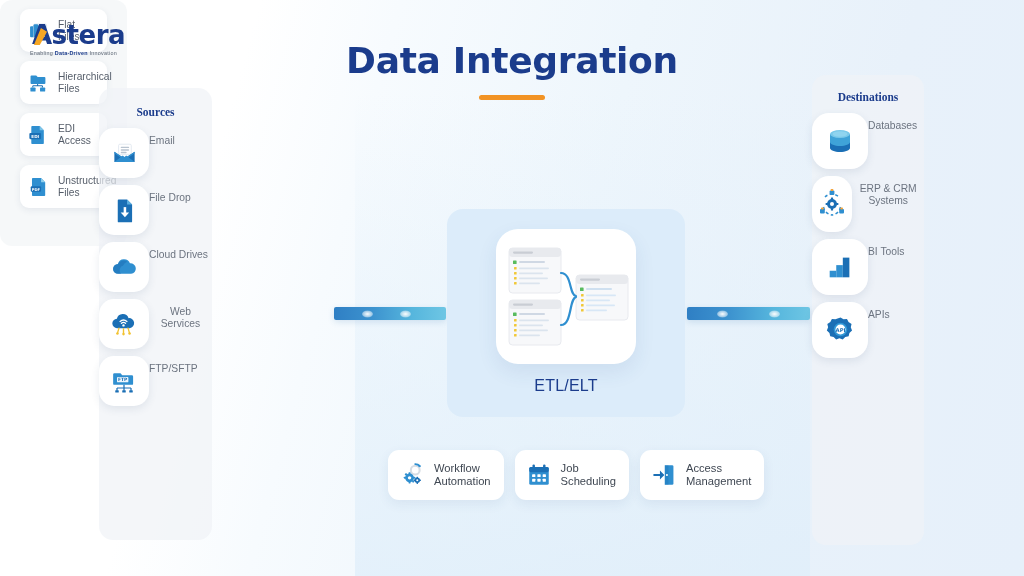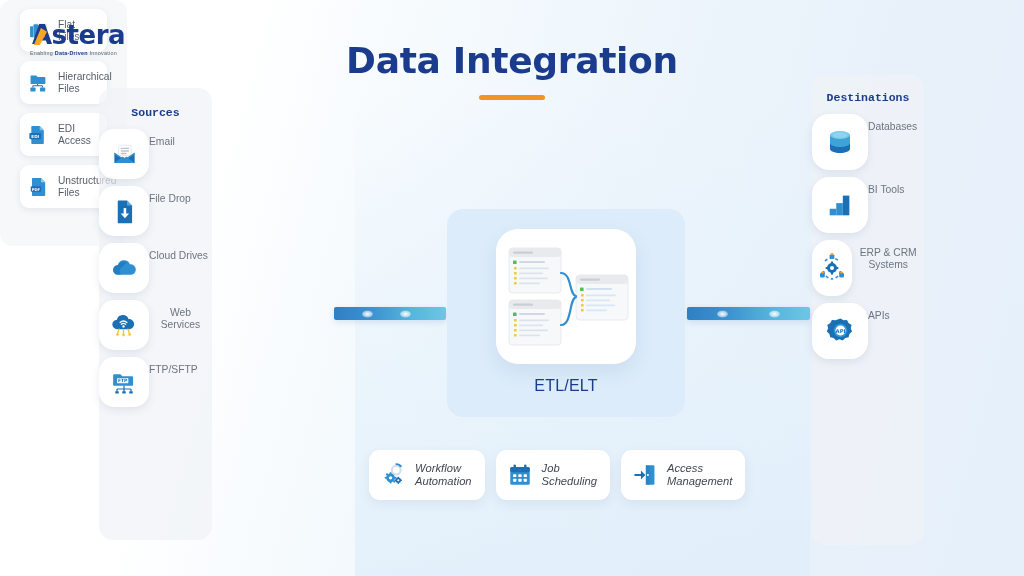--- a/index.html
+++ b/index.html
@@ -85,21 +85,21 @@
   }
 
   
   .panel {
     position: absolute;
     background: rgba(240,243,246,0.72);
     border-radius: 14px;
   }
   .panel-title {
     text-align: center;
-    font-family: Liberation Mono, monospace;
+    font-family: Liberation Serif, serif;
     font-weight: bold;
     font-size: 11.5px;
     color: #1b3c8c;
   }
 
   
   #sources-panel {
     left: 99px; top: 88px;
     width: 113px; height: 452px;
   }
@@ -216,25 +216,24 @@
   #connector-left  { left: 334px; top: 307px; width: 112px; }
   #connector-right { left: 687px; top: 307px; width: 123px; }
   #connector-left .dot.d1  { left: 28px; }
   #connector-left .dot.d2  { left: 66px; }
   #connector-right .dot.d1 { left: 30px; }
   #connector-right .dot.d2 { left: 82px; }
 
   
   #features {
     position: absolute;
-    left: 369px; top: 450px;
+    left: 388px; top: 450px;
     display: flex;
     gap: 11px;
     align-items: flex-end;
-    font-style: italic;
   }
   .feature-card {
     display: flex;
     align-items: center;
     gap: 9px;
     background: #ffffff;
     border-radius: 11px;
     box-shadow: 0 4px 12px rgba(40,80,130,0.08);
     height: 50px;
     padding: 0 13px 0 11px;
@@ -524,31 +523,20 @@
             <path d="M6 9 v8 c0 2.2 4.5 4 10 4 s10 -1.8 10 -4 V9 z" fill="#3fa3d8"></path>
             <ellipse cx="16" cy="9" rx="10" ry="4" fill="#79c9ea"></ellipse>
             <ellipse cx="16" cy="9" rx="7.4" ry="2.7" fill="#9fdcf2" opacity="0.6"></ellipse>
           </svg>
         </div>
         <div class="node-label">Databases</div>
       </div>
 
       <div class="node">
         <div class="node-tile big">
-          <svg width="30" height="30" viewBox="0 0 32 32">
-            <rect x="5" y="20" width="7" height="7" fill="#2f8fd0"></rect>
-            <rect x="12" y="14" width="7" height="13" fill="#2f8fd0"></rect>
-            <rect x="19" y="6" width="7" height="21" fill="#1b6fb5"></rect>
-          </svg>
-        </div>
-        <div class="node-label">BI Tools</div>
-      </div>
-
-      <div class="node">
-        <div class="node-tile big">
           <svg width="32" height="32" viewBox="0 0 32 32">
             <path d="M9 9 A10 10 0 0 1 23 9" fill="none" stroke="#2f8fd0" stroke-width="1.5" stroke-dasharray="3 2.5"></path>
             <path d="M7.5 19 A10 10 0 0 0 16 27" fill="none" stroke="#2f8fd0" stroke-width="1.5" stroke-dasharray="3 2.5"></path>
             <path d="M24.5 19 A10 10 0 0 1 16 27" fill="none" stroke="#2f8fd0" stroke-width="1.5" stroke-dasharray="3 2.5"></path>
             <g>
               <circle cx="16" cy="16" r="5" fill="#1b6fb5"></circle>
               <circle cx="16" cy="16" r="2" fill="#ffffff"></circle>
               <rect x="14.9" y="9.6" width="2.2" height="2.8" rx="0.5" fill="#1b6fb5"></rect>
               <rect x="14.9" y="19.6" width="2.2" height="2.8" rx="0.5" fill="#1b6fb5"></rect>
               <rect x="9.6" y="14.9" width="2.8" height="2.2" rx="0.5" fill="#1b6fb5"></rect>
@@ -560,20 +548,31 @@
             <rect x="5" y="19.4" width="2.8" height="2" rx="0.8" fill="#f2a23a"></rect>
             <rect x="23.2" y="21" width="4.8" height="4.4" rx="1" fill="#2f8fd0"></rect>
             <rect x="24.2" y="19.4" width="2.8" height="2" rx="0.8" fill="#f2a23a"></rect>
           </svg>
         </div>
         <div class="node-label">ERP &amp; CRM Systems</div>
       </div>
 
       <div class="node">
         <div class="node-tile big">
+          <svg width="30" height="30" viewBox="0 0 32 32">
+            <rect x="5" y="20" width="7" height="7" fill="#2f8fd0"></rect>
+            <rect x="12" y="14" width="7" height="13" fill="#2f8fd0"></rect>
+            <rect x="19" y="6" width="7" height="21" fill="#1b6fb5"></rect>
+          </svg>
+        </div>
+        <div class="node-label">BI Tools</div>
+      </div>
+
+      <div class="node">
+        <div class="node-tile big">
           <svg width="31" height="31" viewBox="0 0 32 32">
             <path d="M16 2.5 l3.1 1.9 l3.6 -0.4 l1.6 3.3 l3.1 1.9 l-0.8 3.5 l1.3 3.4 l-2.7 2.4 l-0.8 3.5 l-3.5 0.7 l-2.6 2.5 l-3.4 -1.2 l-3.4 1.2 l-2.6 -2.5 l-3.5 -0.7 l-0.8 -3.5 l-2.7 -2.4 l1.3 -3.4 l-0.8 -3.5 l3.1 -1.9 l1.6 -3.3 l3.6 0.4 z" fill="#1b6fb5"></path>
             <circle cx="16" cy="15" r="7" fill="#2f97d6"></circle>
             <circle cx="16" cy="15" r="5.2" fill="#ffffff"></circle>
             <text x="16" y="17.3" font-size="5.4" font-family="DejaVu Sans, sans-serif" font-weight="bold" fill="#1b6fb5" text-anchor="middle">API</text>
           </svg>
         </div>
         <div class="node-label">APIs</div>
       </div>
 

